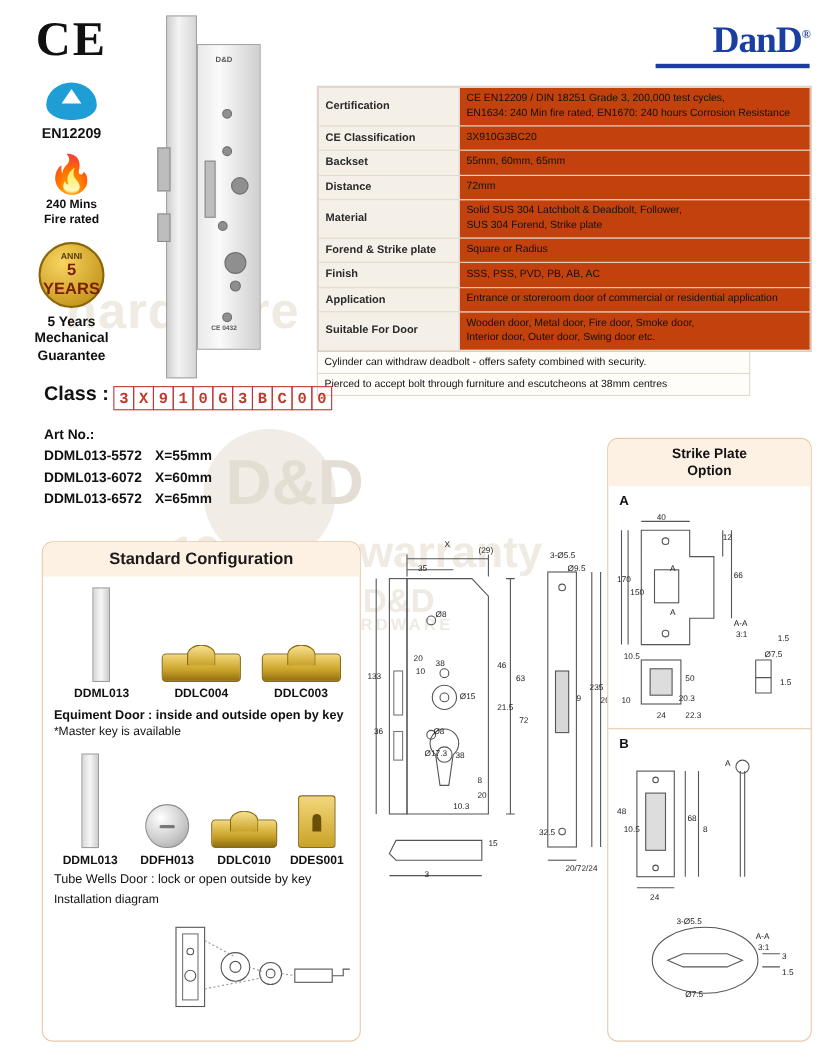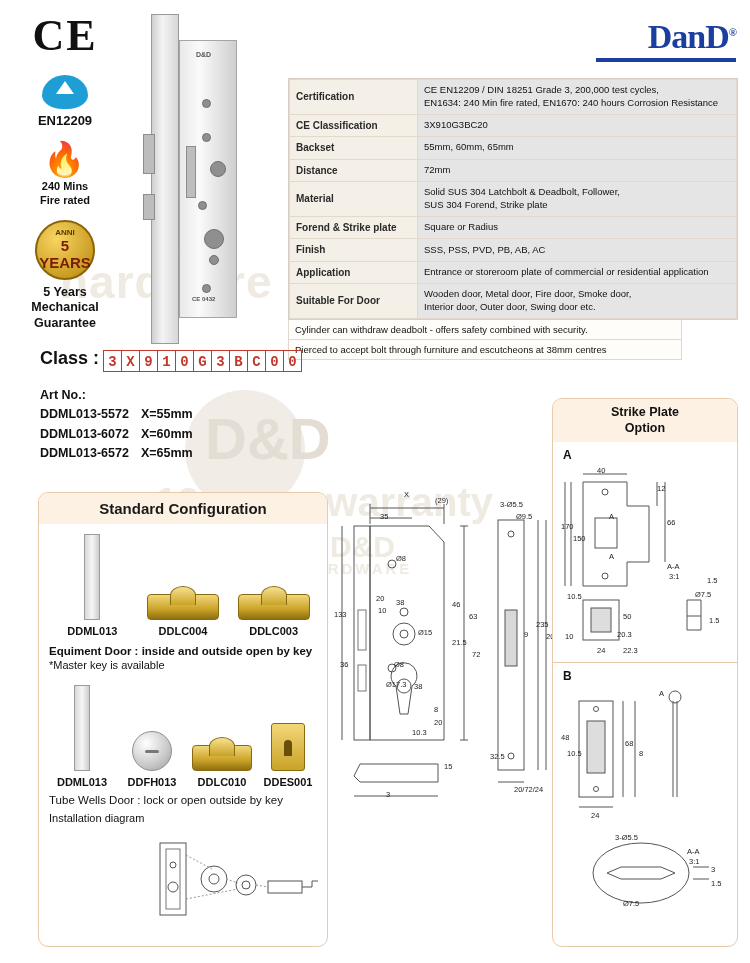--- a/index.html
+++ b/index.html
@@ -107,21 +107,21 @@
   .brand-sm { position:absolute; font-size:7px; font-weight:bold; color:#555;}
 
   
   #spec {
     position:absolute; left:288px; top:78px; width:450px;
     border:1px solid #d9cfc4; font-size:9.5px;
   }
   #spec table { width:100%; border-collapse:collapse; }
   #spec td { border:1px solid #e2d9cd; padding:4px 6px; vertical-align:middle; line-height:1.35; }
   #spec td.k { width:128px; background:#f4efe7; font-weight:bold; font-size:10px; color:#2a2a2a;}
-  #spec td.v { background:#e5e5e5; }
+  #spec td.v { background:#c2410c; }
   .notes { font-size:9.5px; padding:4px 6px; border:1px solid #e2d9cd; border-top:none; background:#fffdfa;}
 
   
   #classline { position:absolute; left:40px; top:348px; font-size:18px; font-weight:bold; }
   #classline .boxes { display:inline-block; vertical-align:-2px;font-family:Liberation Mono, monospace; }
   #classline .b {
     display:inline-block; width:19px; height:22px; line-height:22px;
     border:1px solid #c0392b; color:#c0392b; text-align:center;
     font-size:14px; font-weight:bold; margin-left:-1px;
   }
@@ -279,21 +279,21 @@
           <tr>
             <td class="k">Forend &amp; Strike plate</td>
             <td class="v">Square or Radius</td>
           </tr>
           <tr>
             <td class="k">Finish</td>
             <td class="v">SSS, PSS, PVD, PB, AB, AC</td>
           </tr>
           <tr>
             <td class="k">Application</td>
-            <td class="v">Entrance or storeroom plate of commercial or residential application</td>
+            <td class="v">Entrance or storeroom door of commercial or residential application</td>
           </tr>
           <tr>
             <td class="k">Suitable For Door</td>
             <td class="v">Wooden door, Metal door, Fire door, Smoke door,<br>Interior door, Outer door, Swing door etc.</td>
           </tr>
         </tbody>
     </table>
   </div>
   <div id="spec-notes" style="position: absolute; left: 288px; width: 394px; top: 320px;">
       <div class="notes">Cylinder can withdraw deadbolt - offers safety combined with security.</div>

